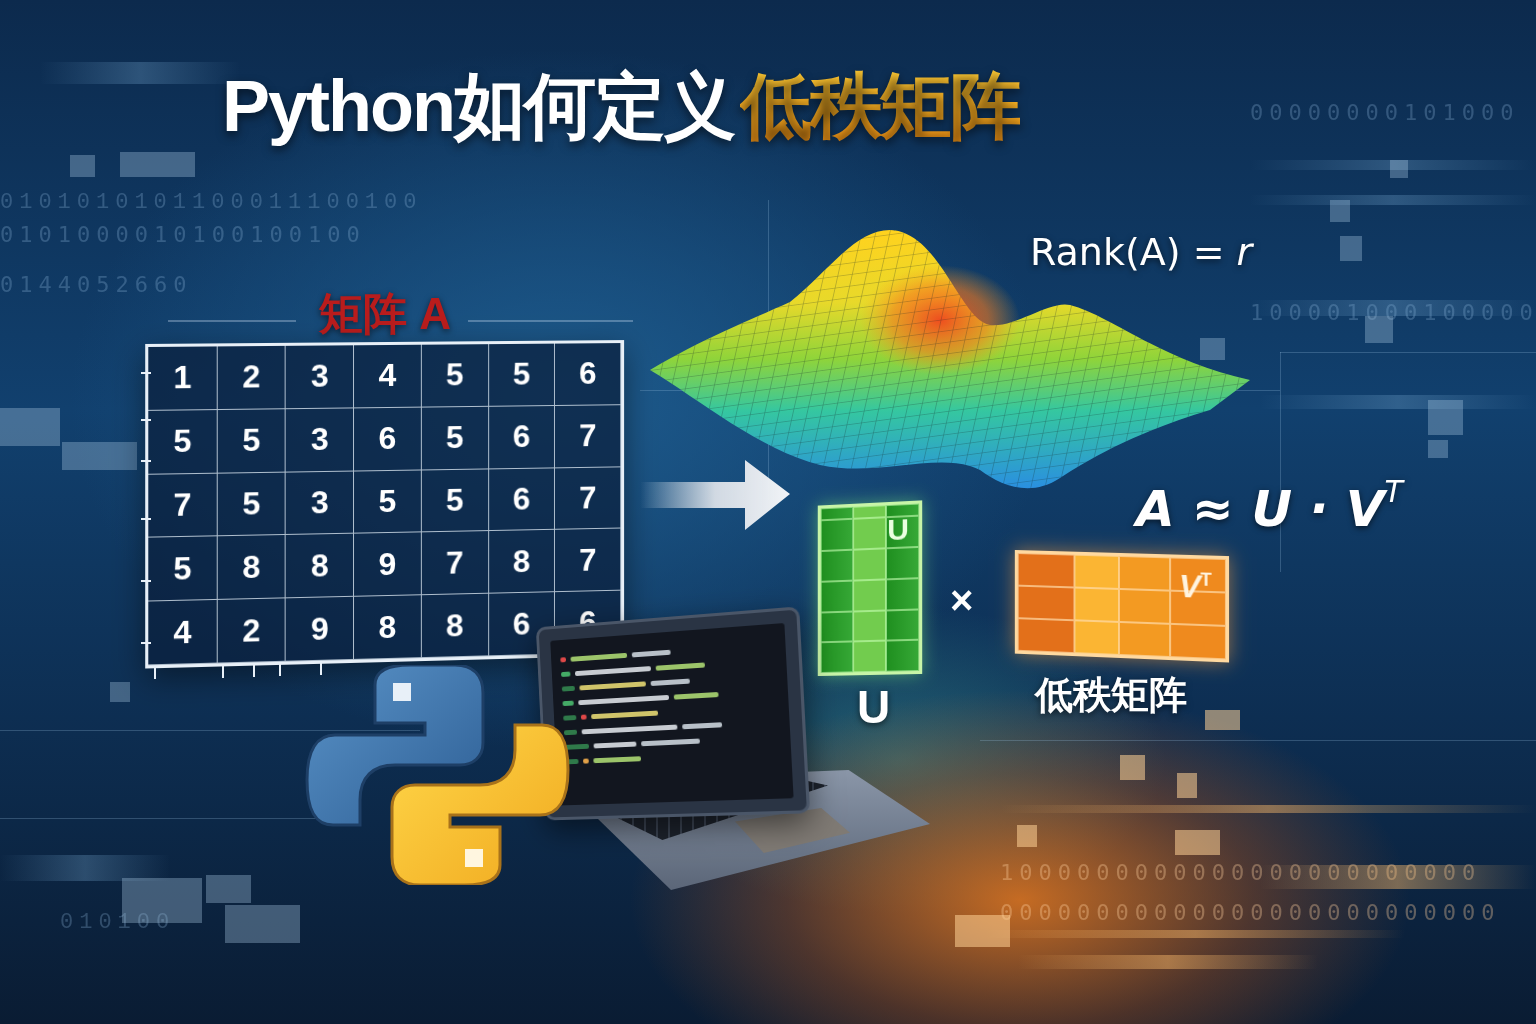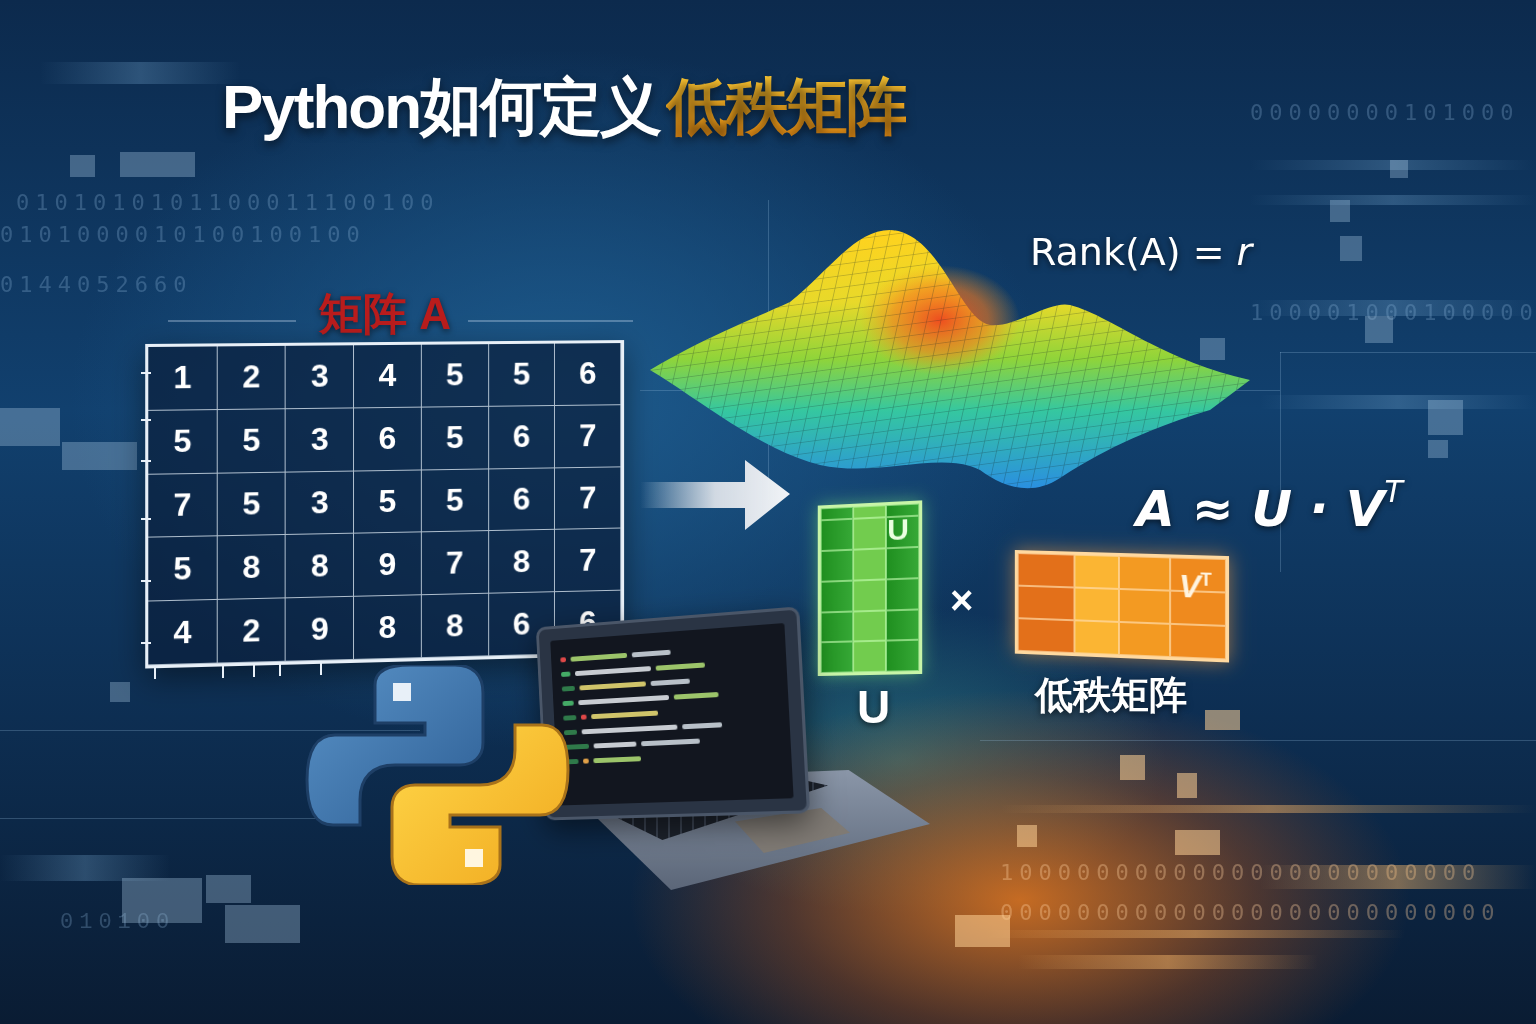--- a/index.html
+++ b/index.html
@@ -20,21 +20,21 @@
   .bg-band { position: absolute; height: 10px; background: linear-gradient(90deg, rgba(120,170,210,0.0), rgba(120,170,210,0.3), rgba(120,170,210,0.0)); }
   .bg-band.warm { background: linear-gradient(90deg, rgba(255,190,110,0.0), rgba(255,190,110,0.45), rgba(255,190,110,0.0)); }
   .binary { position: absolute; font-family: "DejaVu Sans Mono", monospace; font-size: 22px; color: rgba(150,190,225,0.28); letter-spacing: 6px; white-space: nowrap; }
   .binary.warm { color: rgba(255,210,160,0.35); }
   .grid-line { position: absolute; background: rgba(160,200,230,0.25); }
 
   
   .title {
     position: absolute; left: 222px; top: 52px; height: 110px;
     display: flex; align-items: center; white-space: nowrap;
-    font-weight: bold; font-size: 62px; letter-spacing: -2px;
+    font-weight: bold; font-size: 72px; letter-spacing: -2px;
     text-shadow: 0 4px 10px rgba(0,0,0,0.55);
   }
   .title .white { color: #ffffff; }
   .title .gold {
     background: linear-gradient(180deg, #ffd23a 0%, #ffb020 55%, #f08a12 100%);
     -webkit-background-clip: text; background-clip: text; color: transparent;
     margin-left: 6px;
   }
 
   
@@ -135,21 +135,21 @@
   }
   .trackpad {
     position: absolute; left: 735px; top: 808px; width: 115px; height: 45px;
     background: #7f7a74; clip-path: polygon(0% 30%, 75% 0%, 100% 55%, 25% 100%);
   }
 </style>
 </head>
 <body>
 
 <div class="layer" style="left:0;top:0;width:1536px;height:1024px;">
-  <div class="binary" style="left:16px;top:190px;">0101010101100011100100</div>
+  <div class="binary" style="left:0;top:190px;font-family:Liberation Mono, monospace;">0101010101100011100100</div>
   <div class="binary" style="left:0;top:222px;text-align:center;">0101000010100100100</div>
   <div class="binary" style="left:0;top:272px;">0144052660</div>
   <div class="binary" style="left:1250px;top:100px;">00000000101000</div>
   <div class="binary" style="left:1250px;top:300px;">100001000100000000100</div>
   <div class="binary warm" style="left:1000px;top:860px;">1000000000000000000000000</div>
   <div class="binary warm" style="left:1000px;top:900px;">00000000000000000000000000</div>
   <div class="binary" style="left:60px;top:910px;font-family:Liberation Mono, monospace;">010100</div>
 
   <div class="bg-band" style="left:40px;top:62px;width:200px;height:22px;"></div>
   <div class="bg-band" style="left:1250px;top:160px;width:286px;"></div>

